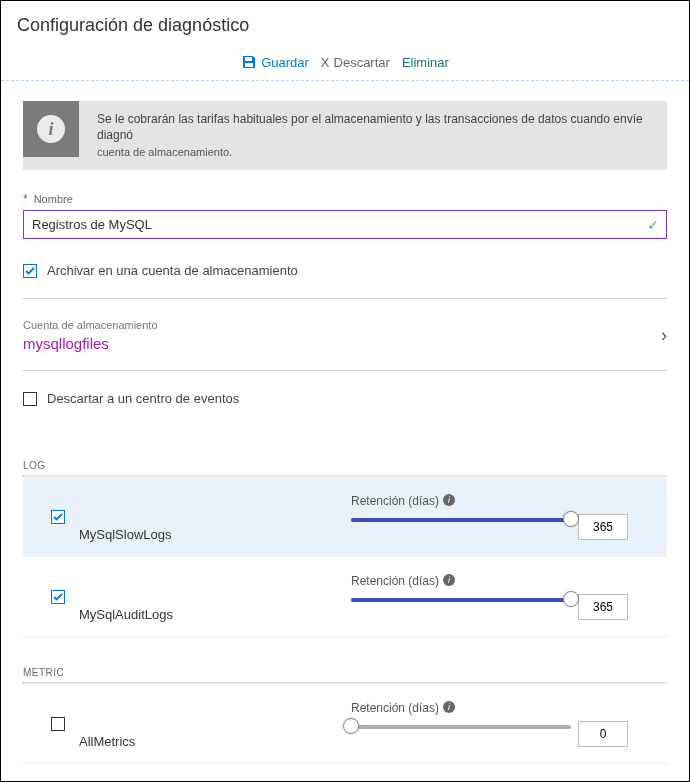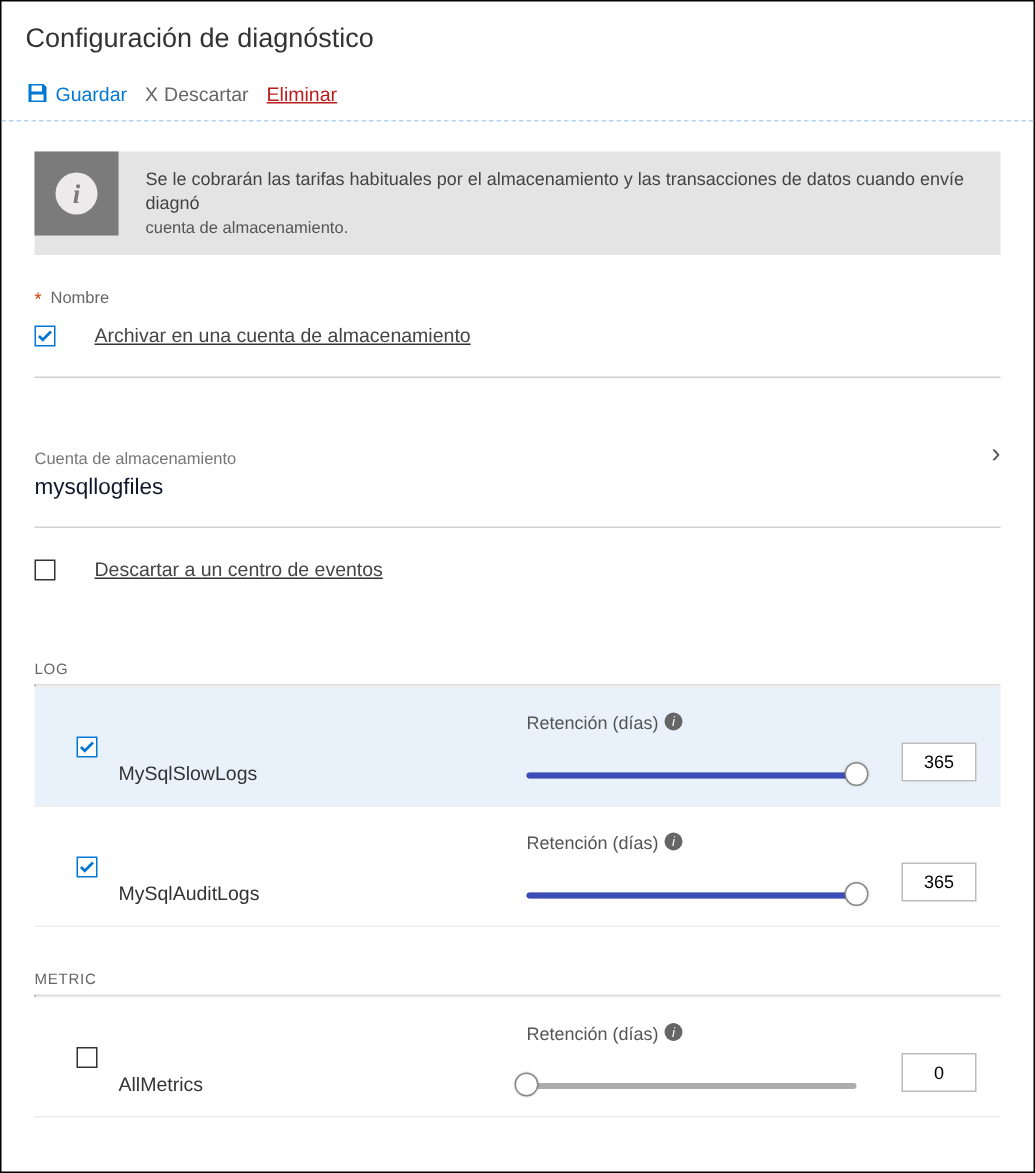--- a/index.html
+++ b/index.html
@@ -1,57 +1,57 @@
 <!DOCTYPE html>
 <html><head>
 <meta charset="utf-8">
 <style>
 * { box-sizing: border-box; margin: 0; padding: 0; }
 body { font-family: "Segoe UI", Arial, sans-serif; font-size: 13px; color: #333; background: #fff; width: 690px; }
 .outer { border: 1px solid #000; width: 690px; height: 782px; overflow: hidden; }
 .page-title { padding: 14px 16px 10px; font-size: 18px; font-weight: 400; color: #333; }
-.toolbar { padding: 8px 16px 10px; display: flex; align-items: center; gap: 12px; border-bottom: 1px dashed #b5d3ef; }
+.toolbar { padding: 8px 16px 10px; display: flex; align-items: center; gap: 12px; border-bottom: 1px dashed #b5d3ef; justify-content: center; }
 .tb-item { display: inline-flex; align-items: center; gap: 4px; cursor: pointer; }
 .tb-save { color: #0078d4; }
 .tb-save svg { width: 16px; height: 16px; }
 .tb-discard { color: #666; }
-.tb-delete { color: #b91c1c; text-decoration: underline; }
+.tb-delete { color: #0f766e; }
 .content { padding: 20px 22px; }
 .info-banner { background: #e4e4e4; display: flex; align-items: flex-start; gap: 18px; padding: 0; margin-bottom: 22px; }
 .info-icon-wrap { background: #7b7b7b; width: 56px; height: 56px; display: flex; align-items: center; justify-content: center; flex-shrink: 0; }
 .info-icon { width: 28px; height: 28px; border-radius: 50%; background: #eceaea; color: #7b7b7b; font-weight: bold; font-size: 18px; display: flex; align-items: center; justify-content: center; font-family: Georgia, serif; font-style: italic; }
 .info-text { padding: 10px 10px 10px 0; font-size: 12px; color: #444; line-height: 1.35; }
 .info-sub { font-size: 11px; color: #555; margin-top: 2px; }
 .field-label { font-size: 11px; color: #666; display: flex; align-items: center; gap: 6px; margin-bottom: 4px; }
 .req { color: #d83b01; font-size: 12px; }
 .text-input-wrap { position: relative; margin-bottom: 18px; }
 .text-input { width: 100%; border: 1px solid #7a3eb1; padding: 6px 28px 6px 8px; font-size: 13px; color: #333; outline: none; }
 .check-valid { position: absolute; right: 8px; top: 50%; transform: translateY(-50%); color: #5fb15f; font-size: 14px; }
-.opt-row { display: flex; align-items: center; gap: 26px; padding: 6px 0; text-decoration: underline; }
+.opt-row { display: flex; align-items: center; gap: 10px; padding: 6px 0; }
 .cbx { width: 14px; height: 14px; border: 1px solid #333; display: inline-flex; align-items: center; justify-content: center; cursor: pointer; background: #fff; flex-shrink: 0; }
 .cbx.checked { border-color: #0078d4; }
 .cbx.checked svg { display: block; }
 .cbx svg { display: none; width: 10px; height: 10px; }
 .opt-label { font-size: 13px; color: #444; }
 .divider { border: none; border-top: 1px solid #d0d0d0; margin: 14px 0; }
 .storage-pick { display: flex; align-items: center; justify-content: space-between; padding: 6px 0 4px; cursor: pointer; }
-.storage-left { display: flex; flex-direction: column; gap: 4px; margin-top: 28px; }
+.storage-left { display: flex; flex-direction: column; gap: 4px; }
 .storage-label { font-size: 11px; color: #777; }
-.storage-value { font-size: 15px; color: #0f172a; }
+.storage-value { font-size: 15px; color: #a21caf; }
 .chev { font-size: 18px; color: #555; }
 .section-header { font-size: 10px; color: #666; letter-spacing: 0.5px; margin: 30px 0 4px; }
 .section-header-line { border-top: 1px solid #ddd; margin-bottom: 0; }
 .cat-row { display: flex; align-items: center; padding: 14px 0 14px 28px; border-bottom: 1px solid #eee; }
 .cat-row.hl { background: #e9f2fb; }
 .cat-left { display: flex; align-items: center; gap: 14px; width: 300px; }
 .cat-name { font-size: 13px; color: #333; margin-top: 36px; }
 .ret-box { flex: 1; display: flex; flex-direction: column; gap: 6px; }
 .ret-label { font-size: 12px; color: #555; display: flex; align-items: flex-start; gap: 4px; }
 .ret-info { width: 12px; height: 12px; border-radius: 50%; background: #666; color: #fff; font-size: 9px; display: inline-flex; align-items: center; justify-content: center; font-style: italic; }
-.ret-controls { display: flex; align-items: flex-end; gap: 30px; }
+.ret-controls { display: flex; align-items: flex-start; gap: 7px; }
 .slider { position: relative; width: 220px; height: 10px; }
 .slider-track { position: absolute; top: 4px; left: 0; right: 0; height: 4px; background: #adadad; border-radius: 2px; }
 .slider-fill { position: absolute; top: 4px; left: 0; height: 4px; background: #3b4db8; border-radius: 2px; }
 .slider-thumb { position: absolute; top: -3px; width: 16px; height: 16px; background: #fff; border: 1px solid #888; border-radius: 50%; cursor: pointer; box-shadow: 0 0 2px rgba(0,0,0,.2); }
 .ret-val { border: 1px solid #bbb; width: 50px; padding: 5px 4px; text-align: center; font-size: 12px; }
 </style>
 </head>
 <body>
 <div class="outer">
 
@@ -82,20 +82,24 @@
     <div class="info-text">
       <div>Se le cobrarán las tarifas habituales por el almacenamiento y las transacciones de datos cuando envíe diagnó</div>
       <div class="info-sub">cuenta de almacenamiento.</div>
     </div>
   </div>
 
   <div class="field-label">
     <span class="req">*</span>
     <span>Nombre</span>
   </div>
+  <div class="text-input-wrap">
+    <input class="text-input" type="text" value="Registros de MySQL" style="">
+    <span class="check-valid">✓</span>
+  </div>
 
   <div class="opt-row">
     <span class="cbx checked">
       <svg viewBox="0 0 10 10">
             <path d="M1 5l2.5 2.5L9 2" stroke="#0078d4" stroke-width="1.8" fill="none"></path>
           </svg>
     </span>
     <span class="opt-label">Archivar en una cuenta de almacenamiento</span>
   </div>
 

